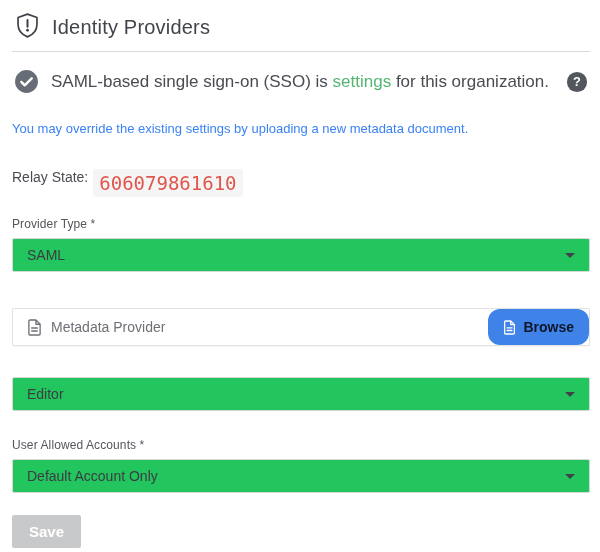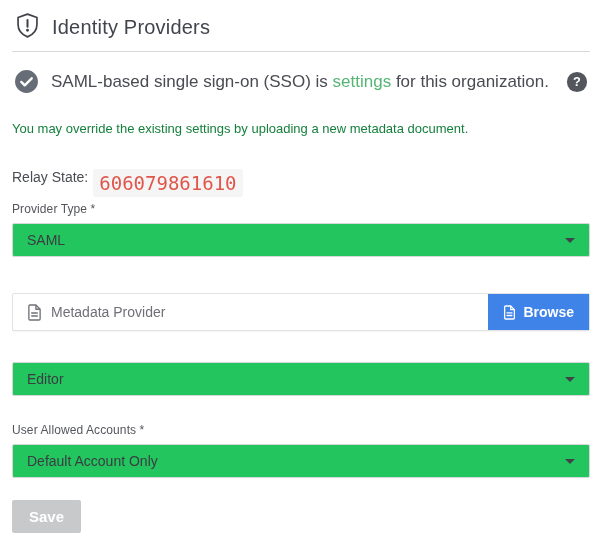--- a/index.html
+++ b/index.html
@@ -54,21 +54,21 @@
     padding: 0;
     cursor: pointer;
     line-height: 0;
     margin-right: 2px;
   }
 
   
   .hint {
     margin: 27px 0 0;
     font-size: 13px;
-    color: #15803d;
+    color: #3b82f6;
   }
 
   
   .relay-row {
     margin-top: 33px;
     display: flex;
     align-items: flex-start;
     gap: 5px;
     font-size: 14px;
     color: #4a4c52;
@@ -76,21 +76,21 @@
   .relay-code {
     font-family: "DejaVu Sans Mono", monospace;
     font-size: 19px;
     color: var(--code-red, #e0564b);
     background: #f5f5f6;
     padding: 3px 6px;
     border-radius: 3px;
   }
 
   
-  .field { margin-top: 5px; }
+  .field { margin-top: 20px; }
   .field-role { margin-top: 31px; }
   .field-accounts { margin-top: 27px; }
   .field-label {
     display: block;
     font-size: 12px;
     font-weight: 500;
     color: #54565c;
     margin-bottom: 7px;
     letter-spacing: .1px;
   }
@@ -132,23 +132,23 @@
   .file-label {
     display: flex;
     align-items: center;
     gap: 9px;
     font-size: 14px;
     color: #6e7076;
   }
   .browse-btn {
     height: 36px;
     border: none;
-    border-radius: 0;
+    border-radius: 12px;
     background: var(--accent, #3f82e8);
-    color: #ffffff;
+    color: #0f172a;
     font-family: inherit;
     font-size: 14px;
     font-weight: 700;
     display: flex;
     align-items: center;
     gap: 7px;
     padding: 0 15px;
     cursor: pointer;
   }
 

